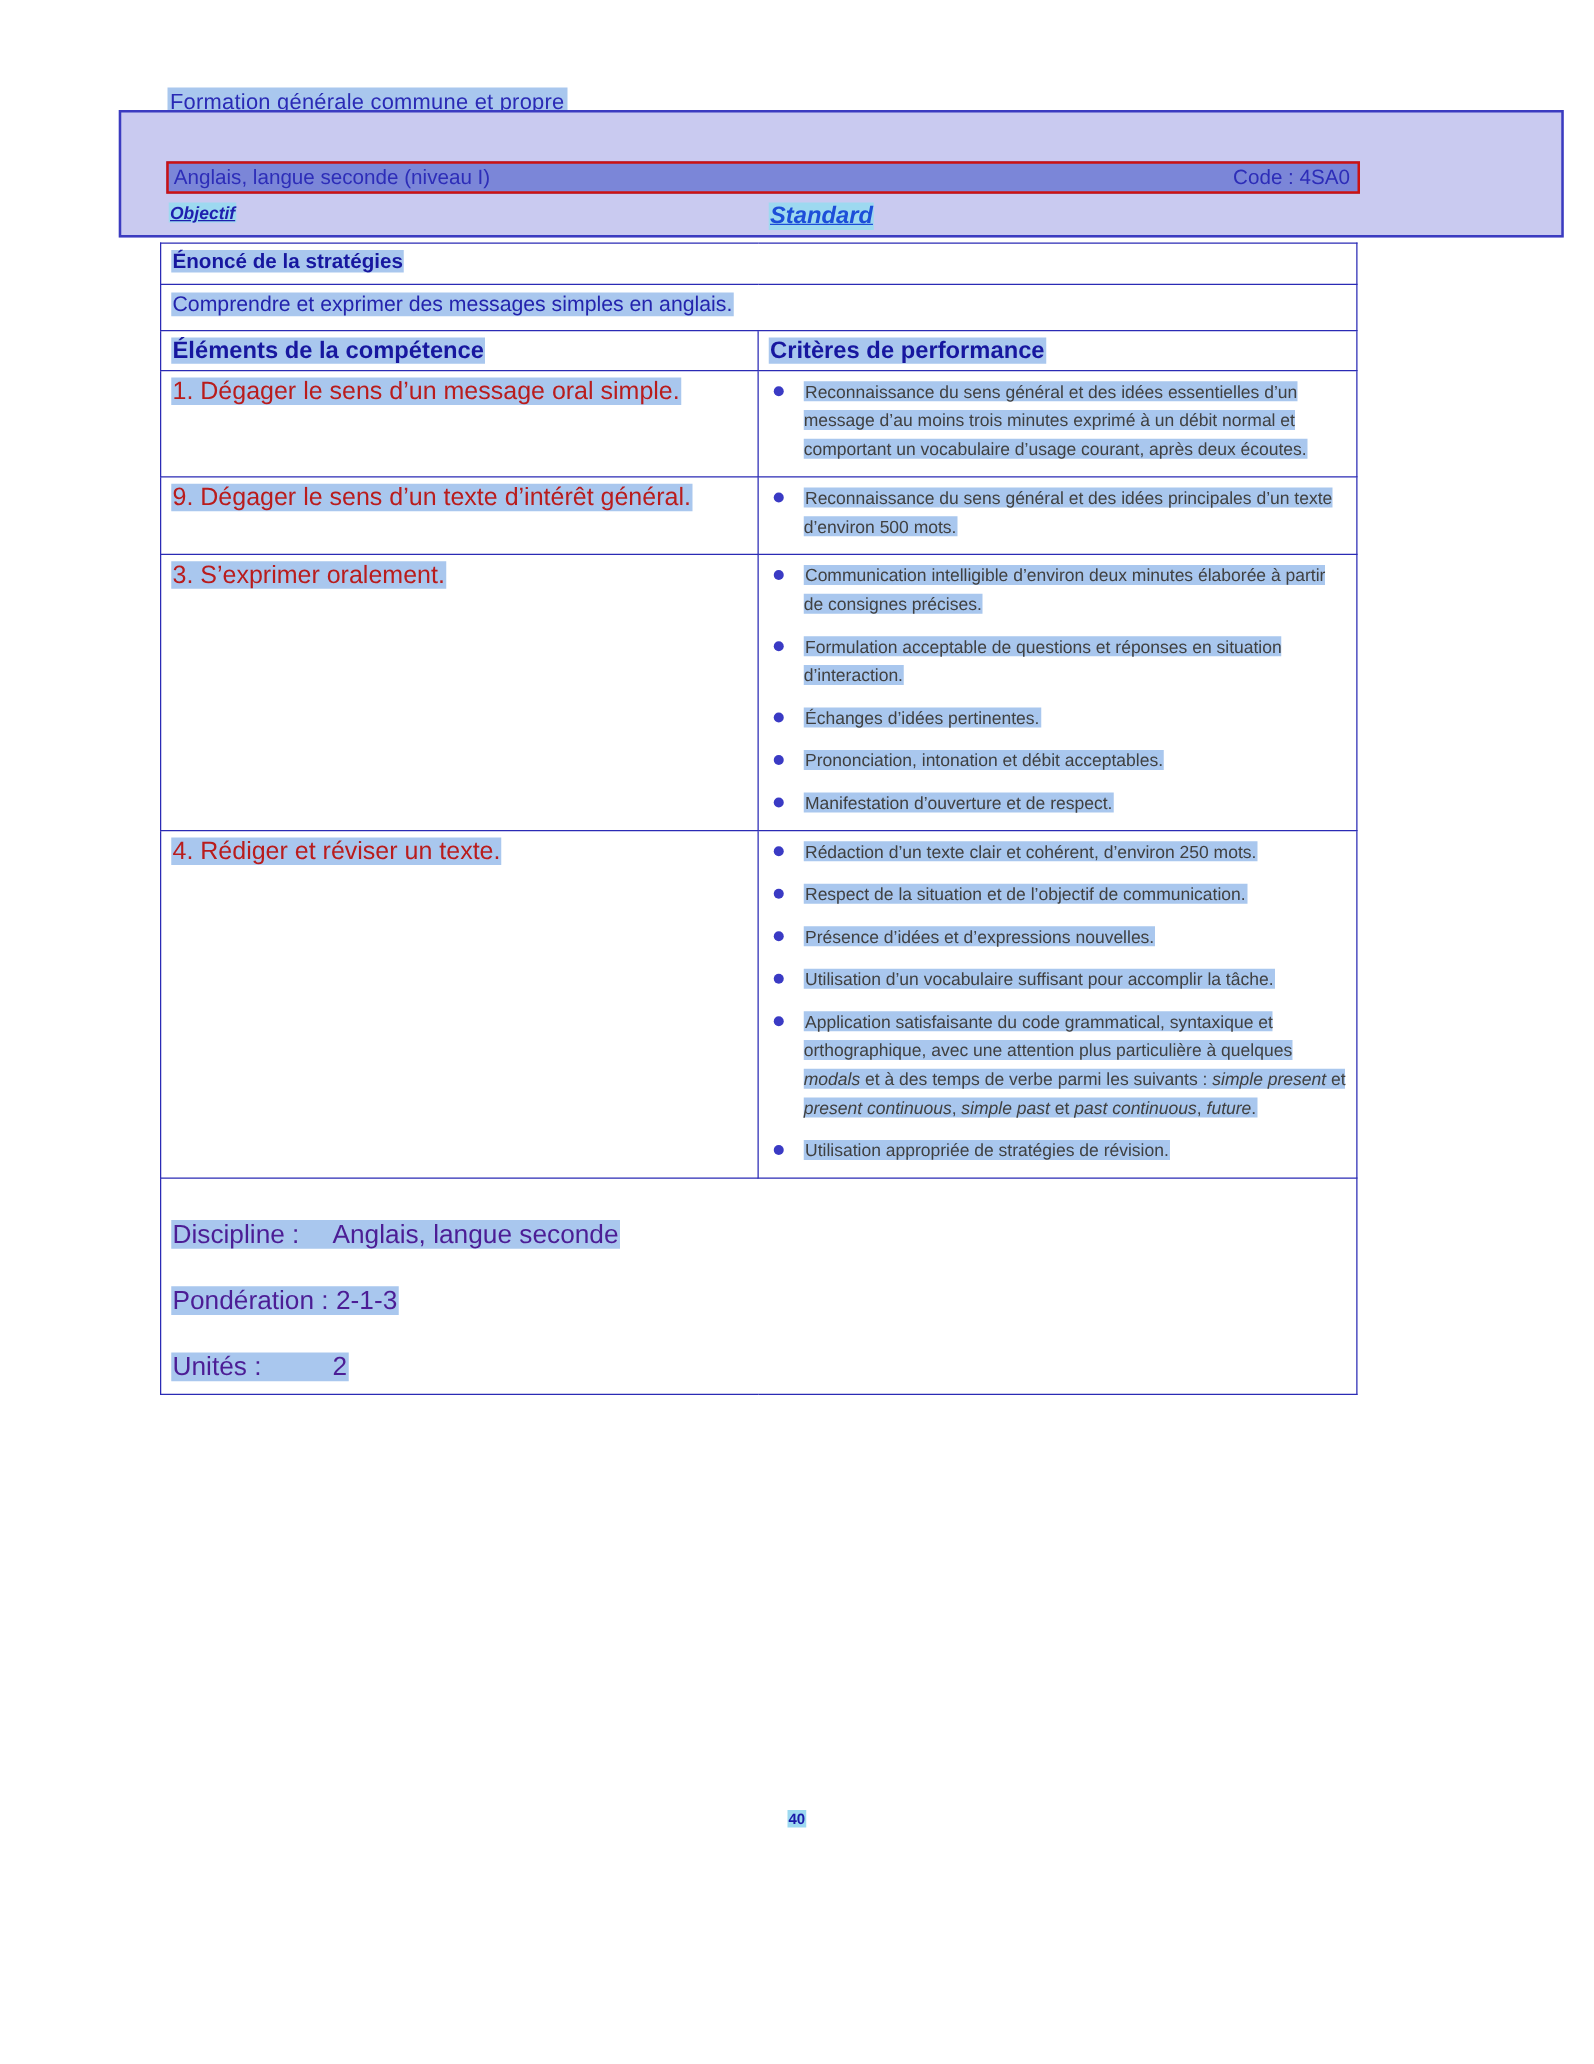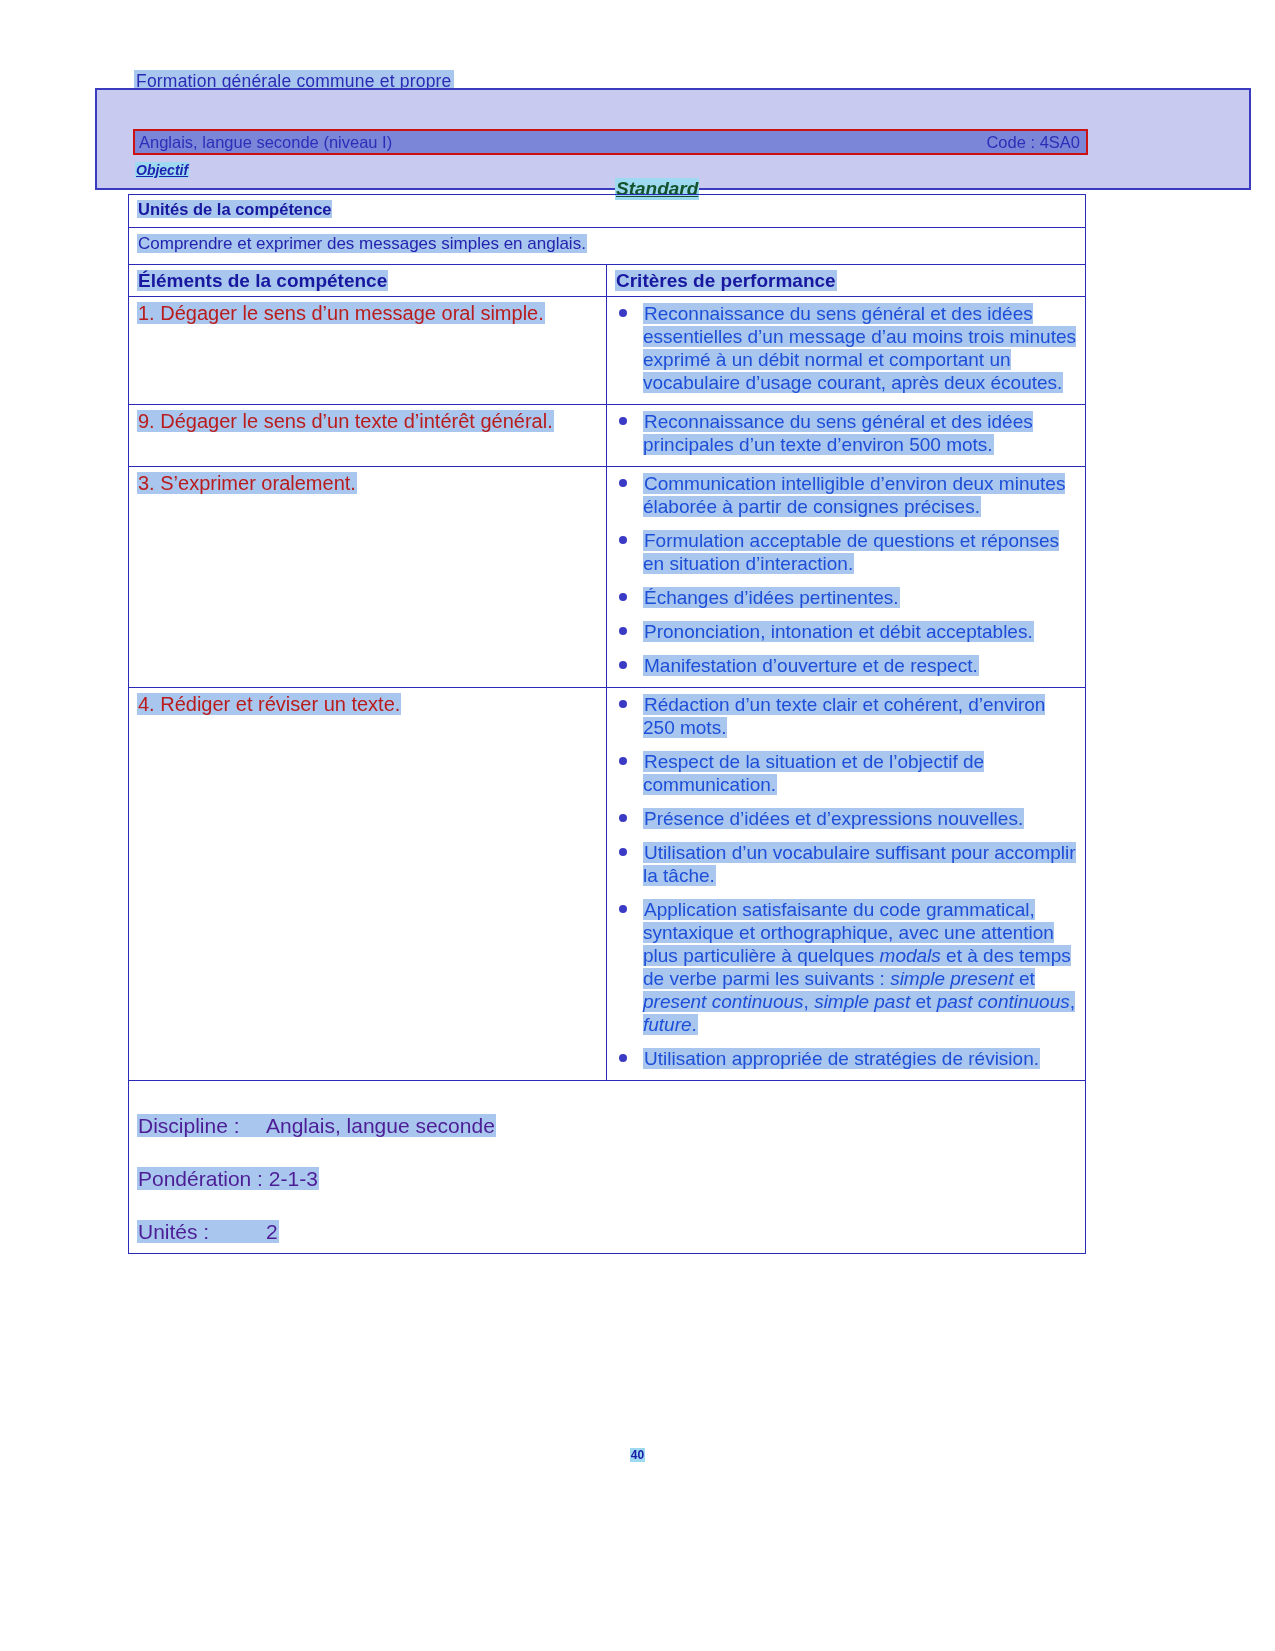--- a/index.html
+++ b/index.html
@@ -85,25 +85,25 @@
     font-weight: bold;
     font-style: italic;
     color: #1f1fae;
     background: #9dd9f0;
     text-decoration: underline;
     padding: 0 1px;
   }
   .obj-row .std {
     position: absolute;
     left: 480px;
-    top: 16px;
+    top: 0;
     font-size: 19px;
     font-weight: bold;
     font-style: italic;
-    color: #14532d;
+    color: #1d4ed8;
     background: #9dd9f0;
     text-decoration: underline;
     padding: 0 1px;
   }
 
   
   .tbl {
     position: absolute;
     left: 128px;
     top: 194px;
@@ -140,23 +140,23 @@
   }
   ul.crit {
     margin: 0;
     padding: 0;
     list-style: none;
   }
   ul.crit li {
     position: relative;
     padding-left: 28px;
     margin-bottom: 11px;
-    font-size: 19px;
+    font-size: 14px;
     line-height: 23px;
-    color: #1d4ed8;
+    color: #404040;
   }
   ul.crit li:last-child { margin-bottom: 2px; }
   ul.crit li .bullet {
     position: absolute;
     left: 4px;
     top: 7px;
     width: 8px;
     height: 8px;
     background: #3a3ac4;
     border-radius: 50%;
@@ -209,21 +209,21 @@
   </div>
 
   <table class="tbl">
     <colgroup>
       <col style="width:478px">
       <col style="width:479px">
     </colgroup>
     <tbody>
       <tr>
         <td colspan="2" class="hdr-cell">
-          <span class="hl">Unités de la compétence</span>
+          <span class="hl">Énoncé de la stratégies</span>
         </td>
       </tr>
       <tr>
         <td colspan="2" class="body-text">
           <span class="hl">Comprendre et exprimer des messages simples en anglais.</span>
         </td>
       </tr>
 
       <tr class="two-col-head">
         <td class="crit-head">

